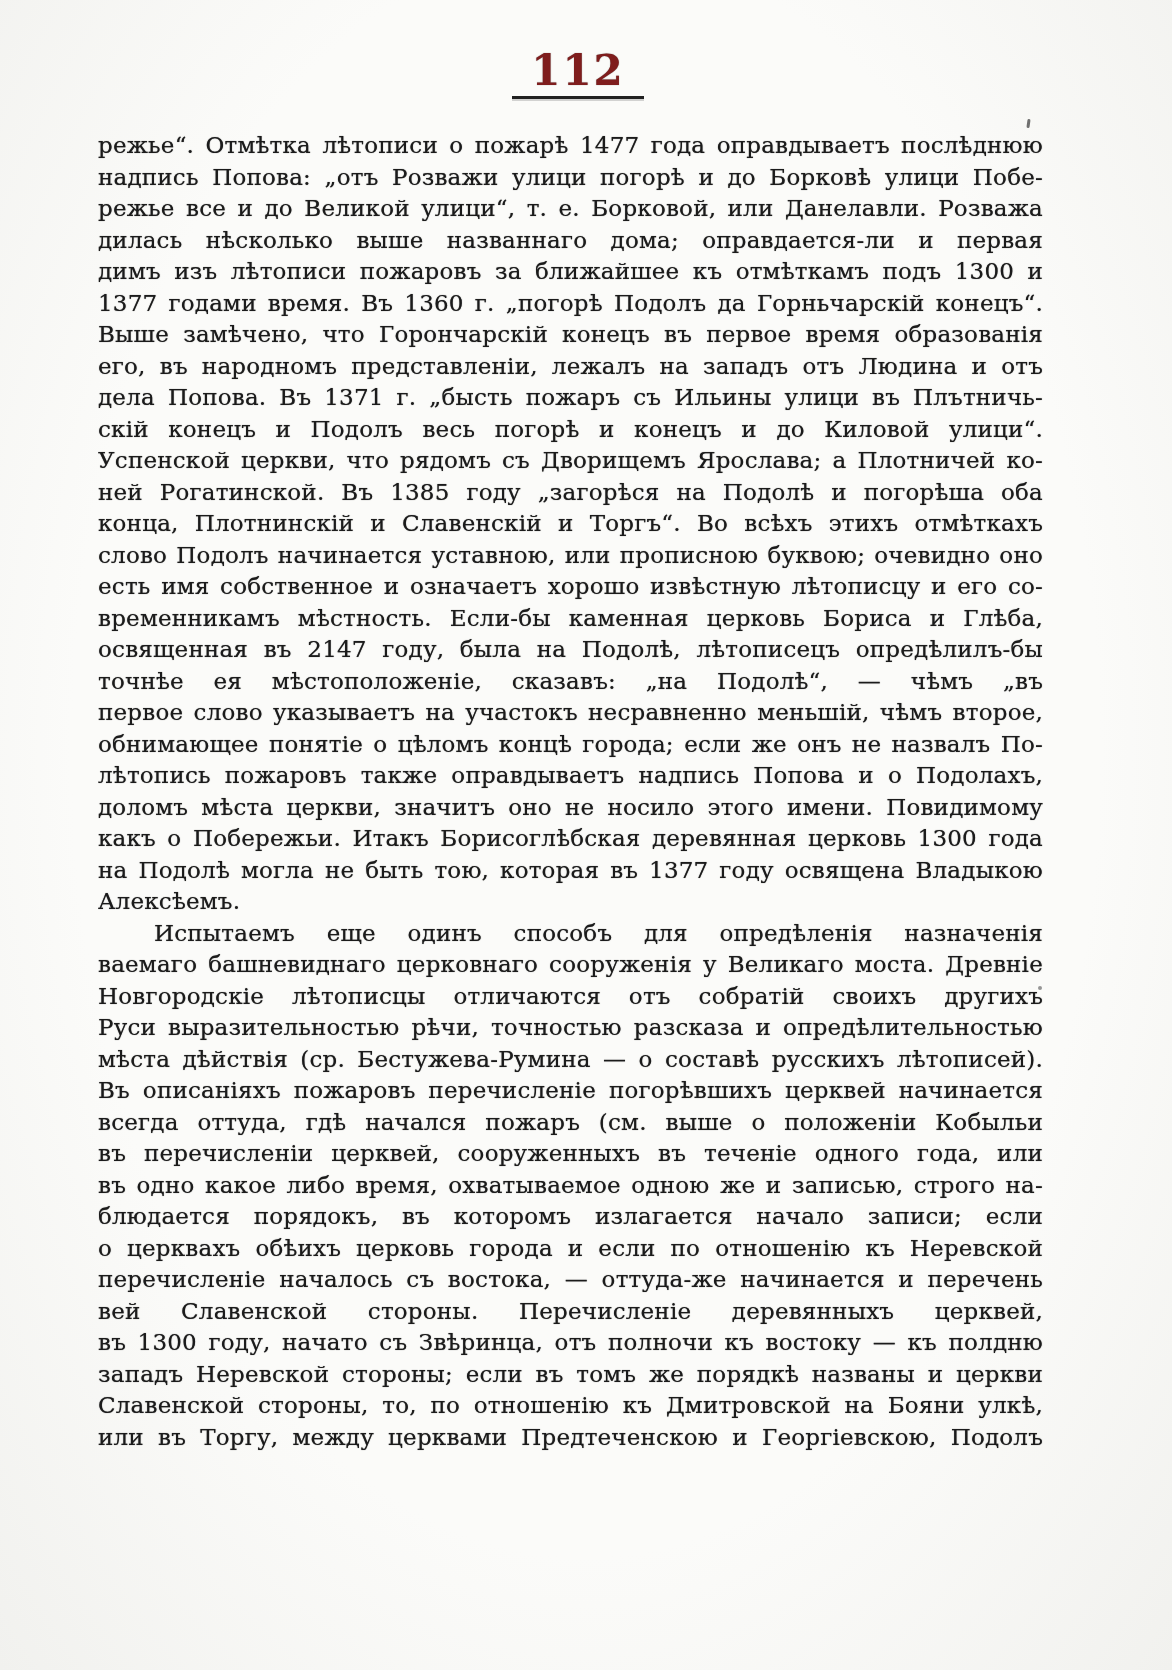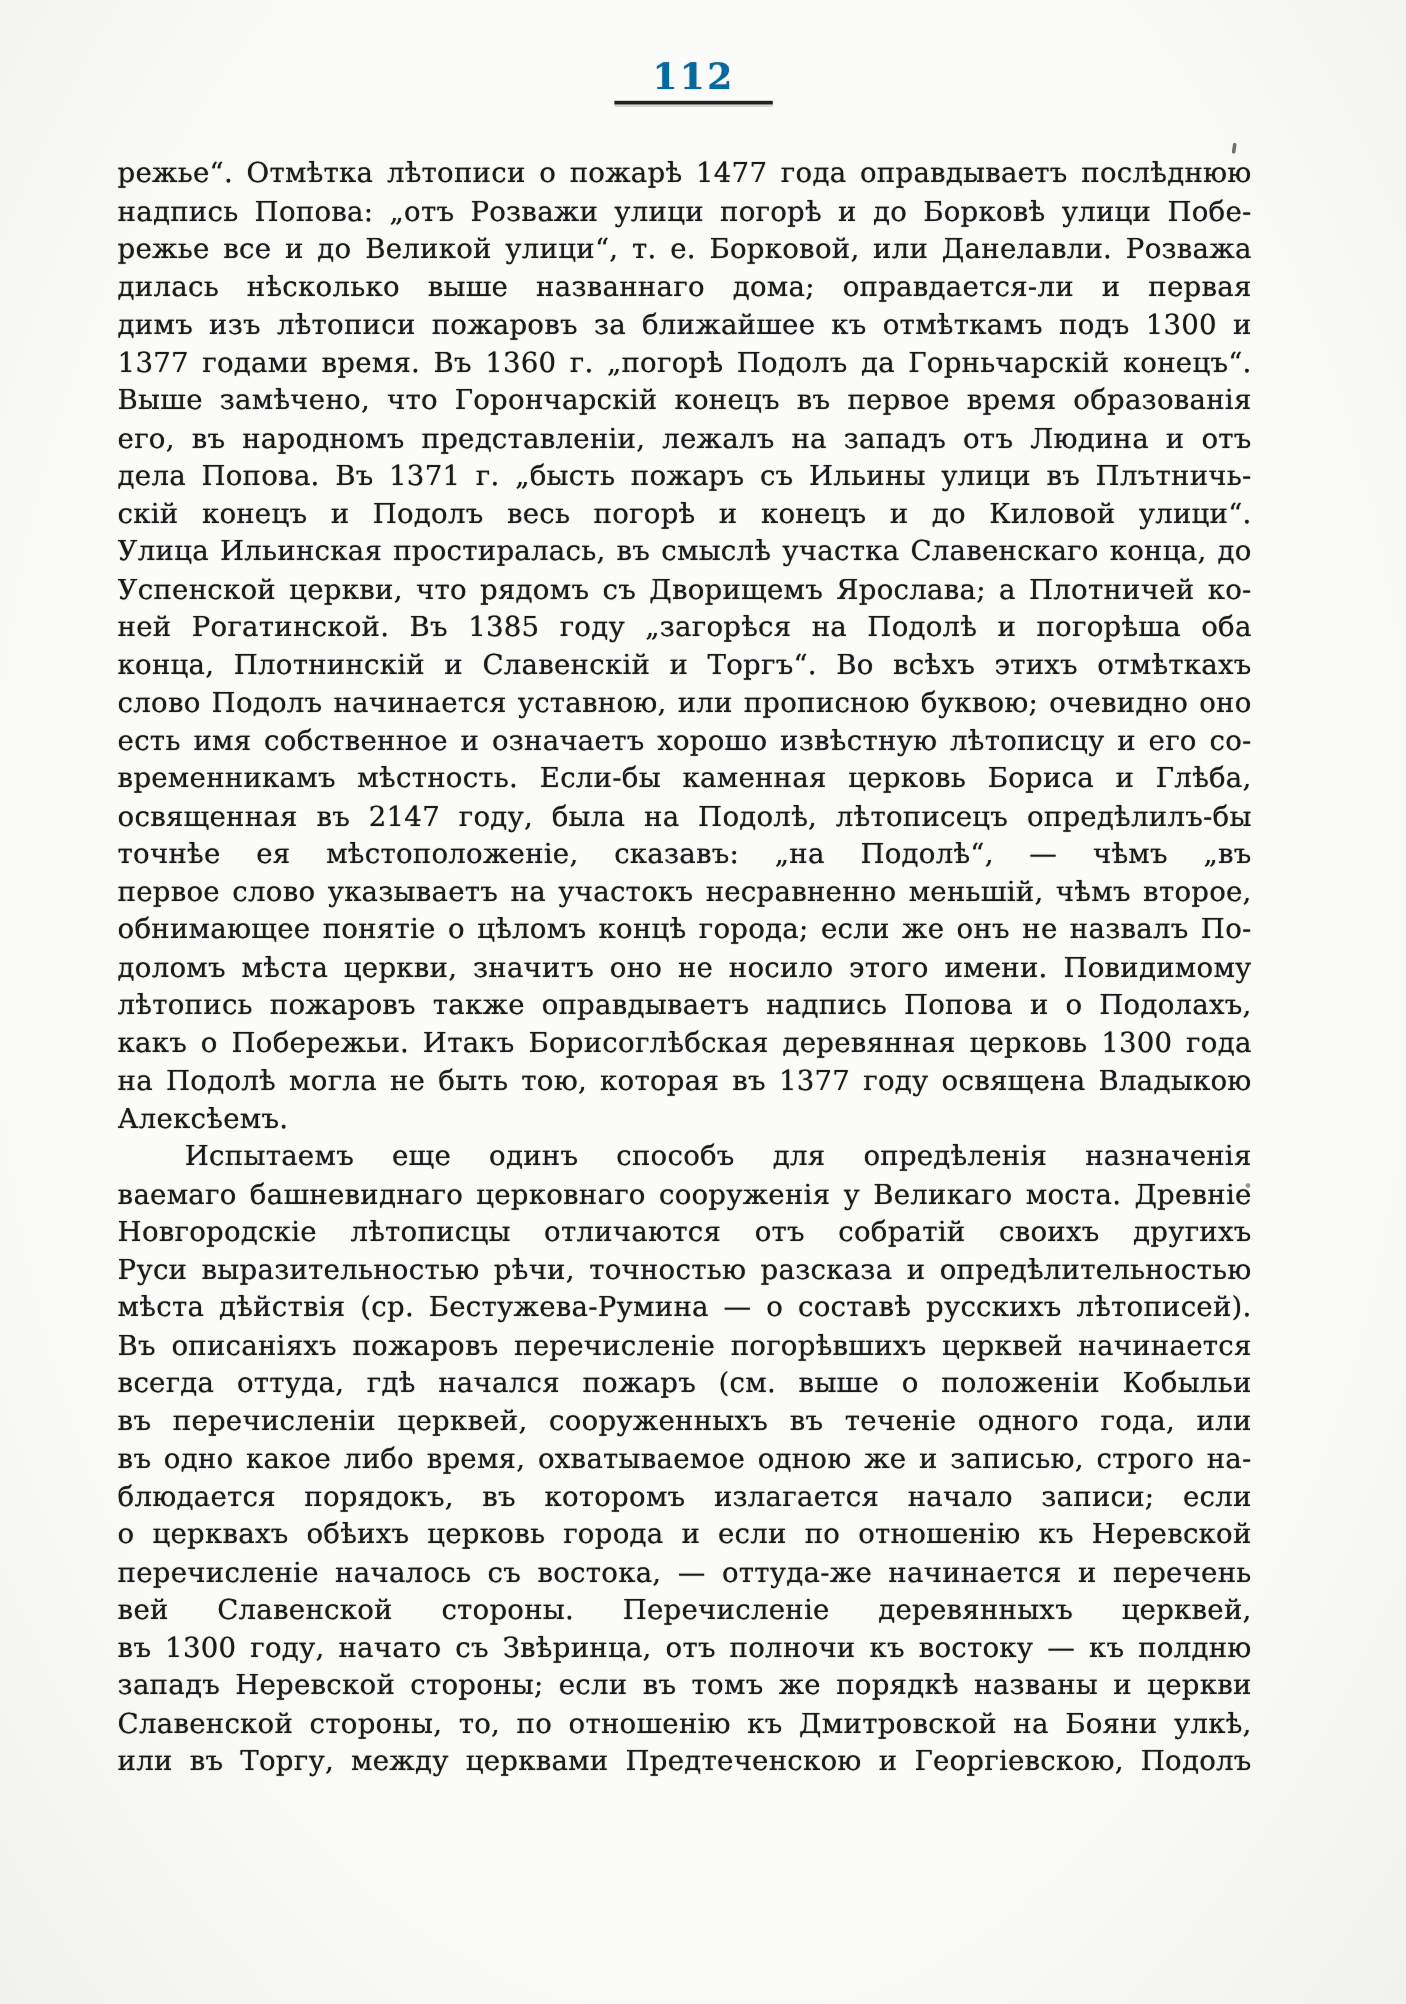--- a/index.html
+++ b/index.html
@@ -24,25 +24,25 @@
   }
   
   .pagenum-box {
     position: absolute;
     top: 50px;
     left: 508px;
     width: 140px;
     text-align: center;
   }
   .pagenum {
-    font-size: 30px;
+    font-size: 42px;
     line-height: 1;
     font-weight: bold;
     letter-spacing: 2px;
-    color: #0369a1;
+    color: #7f1d1d;
     text-shadow: 0 0 1px rgba(20,20,20,.55);
   }
   .pagenum-rule {
     margin: 4px auto 0 auto;
     width: 132px;
     height: 3px;
     background: #212121;
     box-shadow: 0 2px 0 rgba(30,30,30,.18);
   }
   
@@ -101,33 +101,32 @@
         <div class="line">режье“. Отмѣтка лѣтописи о пожарѣ 1477 года оправдываетъ послѣднюю</div>
         <div class="line">надпись Попова: „отъ Розважи улици погорѣ и до Борковѣ улици Побе-</div>
         <div class="line">режье все и до Великой улици“, т. е. Борковой, или Данелавли. Розважа прихо-</div>
         <div class="line">дилась нѣсколько выше названнаго дома; оправдается-ли и первая надпись, уви-</div>
         <div class="line">димъ изъ лѣтописи пожаровъ за ближайшее къ отмѣткамъ подъ 1300 и</div>
         <div class="line">1377 годами время. Въ 1360 г. „погорѣ Подолъ да Горньчарскій конецъ“.</div>
         <div class="line">Выше замѣчено, что Горончарскій конецъ въ первое время образованія сво-</div>
         <div class="line">его, въ народномъ представленіи, лежалъ на западъ отъ Людина и отъ По-</div>
         <div class="line">дела Попова. Въ 1371 г. „бысть пожаръ съ Ильины улици въ Плътничь-</div>
         <div class="line">скій конецъ и Подолъ весь погорѣ и конецъ и до Киловой улици“.</div>
-        <div class="line">Улица Ильинская простиралась, въ смыслѣ участка Славенскаго конца, до</div>
         <div class="line">Успенской церкви, что рядомъ съ Дворищемъ Ярослава; а Плотничей ко-</div>
         <div class="line">ней Рогатинской. Въ 1385 году „загорѣся на Подолѣ и погорѣша оба</div>
         <div class="line">конца, Плотнинскій и Славенскій и Торгъ“. Во всѣхъ этихъ отмѣткахъ</div>
         <div class="line">слово Подолъ начинается уставною, или прописною буквою; очевидно оно</div>
         <div class="line">есть имя собственное и означаетъ хорошо извѣстную лѣтописцу и его со-</div>
         <div class="line">временникамъ мѣстность. Если-бы каменная церковь Бориса и Глѣба,</div>
         <div class="line">освященная въ 2147 году, была на Подолѣ, лѣтописецъ опредѣлилъ-бы</div>
         <div class="line">точнѣе ея мѣстоположеніе, сказавъ: „на Подолѣ“, — чѣмъ „въ Плътникахъ“; —</div>
         <div class="line">первое слово указываетъ на участокъ несравненно меньшій, чѣмъ второе,</div>
         <div class="line">обнимающее понятіе о цѣломъ концѣ города; если же онъ не назвалъ По-</div>
+        <div class="line">лѣтопись пожаровъ также оправдываетъ надпись Попова и о Подолахъ,</div>
         <div class="line">доломъ мѣста церкви, значитъ оно не носило этого имени. Повидимому</div>
-        <div class="line">лѣтопись пожаровъ также оправдываетъ надпись Попова и о Подолахъ,</div>
         <div class="line">какъ о Побережьи. Итакъ Борисоглѣбская деревянная церковь 1300 года</div>
         <div class="line">на Подолѣ могла не быть тою, которая въ 1377 году освящена Владыкою</div>
         <div class="line no-just">Алексѣемъ.</div>
       </div>
       <div class="paragraph">
         <div class="line indent">Испытаемъ еще одинъ способъ для опредѣленія назначенія разсматри-</div>
         <div class="line">ваемаго башневиднаго церковнаго сооруженія у Великаго моста. Древніе</div>
         <div class="line">Новгородскіе лѣтописцы отличаются отъ собратій своихъ другихъ городовъ</div>
         <div class="line">Руси выразительностью рѣчи, точностью разсказа и опредѣлительностью</div>
         <div class="line">мѣста дѣйствія (ср. Бестужева-Румина — о составѣ русскихъ лѣтописей).</div>

